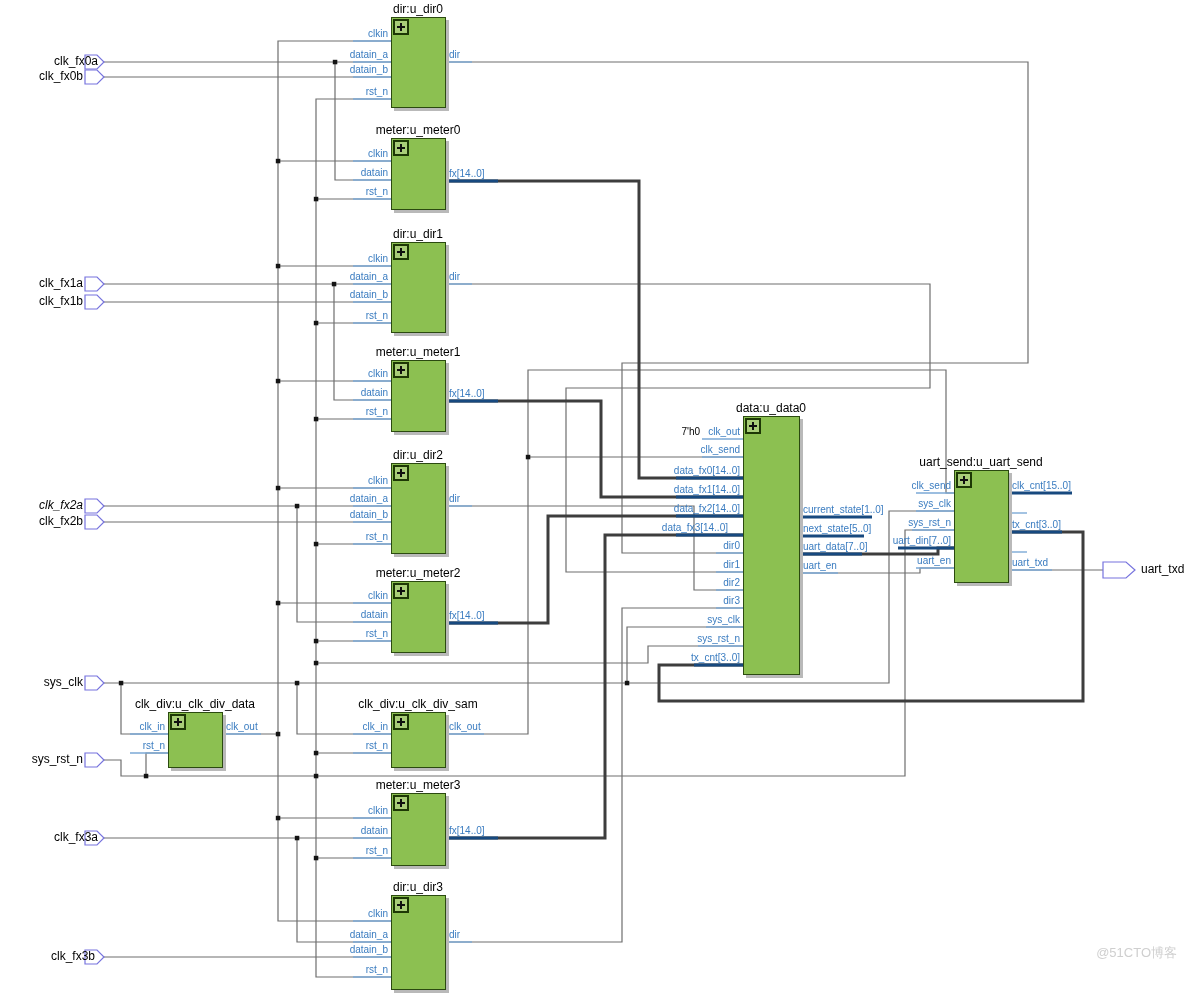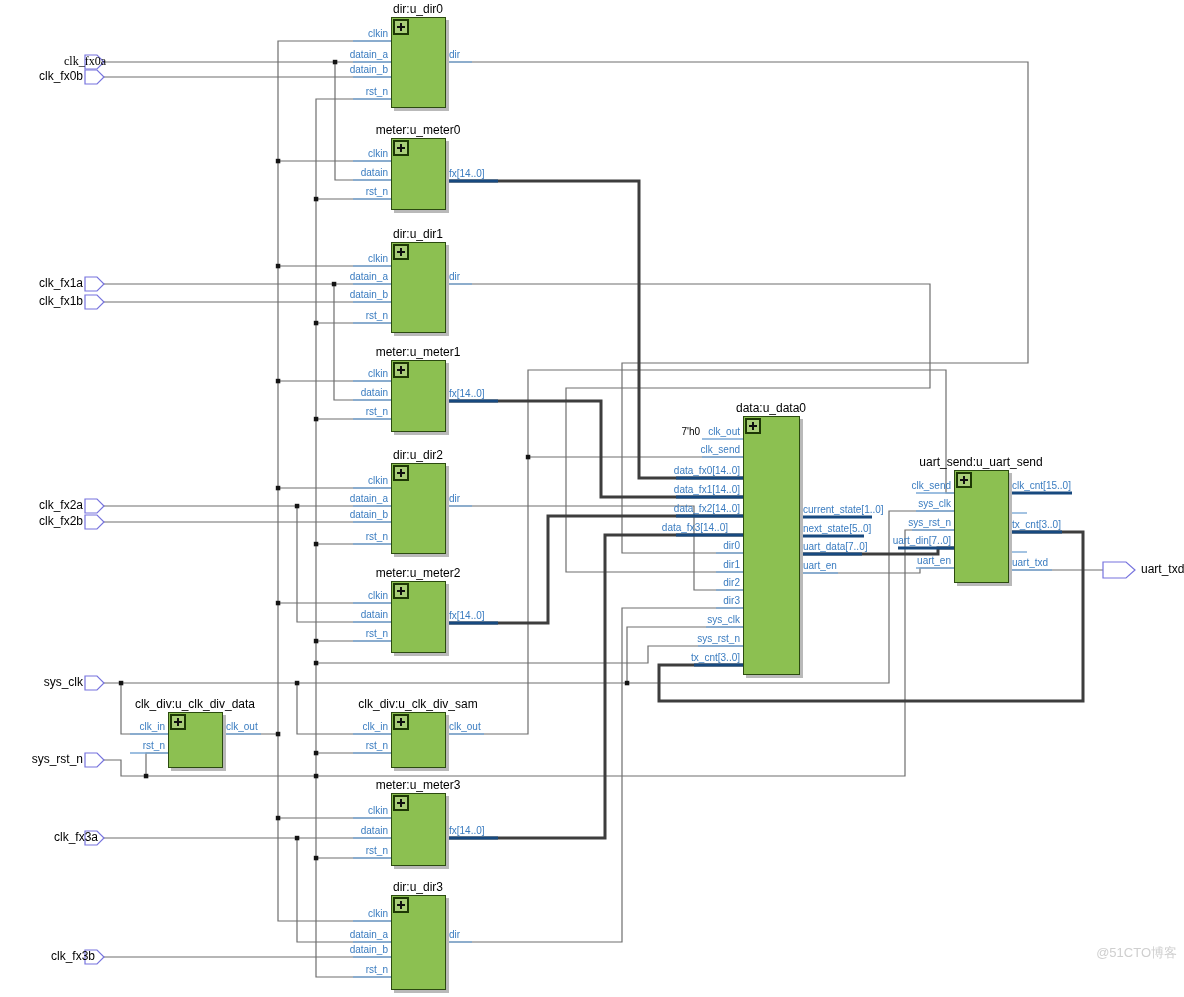--- a/index.html
+++ b/index.html
@@ -302,25 +302,25 @@
   <div class="pin r" style="right:233px;top:480px;">clk_send</div>
   <div class="pin r" style="right:233px;top:498px;">sys_clk</div>
   <div class="pin r" style="right:233px;top:517px;">sys_rst_n</div>
   <div class="pin r" style="right:233px;top:535px;">uart_din[7..0]</div>
   <div class="pin r" style="right:233px;top:555px;">uart_en</div>
 
   <div class="pin" style="left:1012px;top:480px;">clk_cnt[15..0]</div>
   <div class="pin" style="left:1012px;top:519px;">tx_cnt[3..0]</div>
   <div class="pin" style="left:1012px;top:557px;">uart_txd</div>
 
-  <div class="port r" style="left:16px;width:90px;top:54px;font-family:Liberation Serif, serif;">clk_fx0a</div>
+  <div class="port r" style="left:8px;width:90px;top:54px;">clk_fx0a</div>
   <div class="port r" style="left:0;width:83px;top:69px;">clk_fx0b</div>
   <div class="port r" style="left:0;width:83px;top:276px;">clk_fx1a</div>
   <div class="port r" style="left:0;width:83px;top:294px;">clk_fx1b</div>
-  <div class="port r" style="left:0;width:83px;top:498px;">clk_fx2a</div>
+  <div class="port r" style="left:0;width:83px;top:498px;font-style:italic;">clk_fx2a</div>
   <div class="port r" style="left:0;width:83px;top:514px;">clk_fx2b</div>
   <div class="port r" style="left:0;width:83px;top:675px;">sys_clk</div>
   <div class="port r" style="left:0;width:83px;top:752px;">sys_rst_n</div>
   <div class="port r" style="left:0;width:98px;top:830px;">clk_fx3a</div>
   <div class="port r" style="left:0;width:95px;top:949px;">clk_fx3b</div>
   <div class="port" style="left:1141px;top:562px;">uart_txd</div>
 
   <div class="wm">@51CTO博客</div>
 </div>
 

